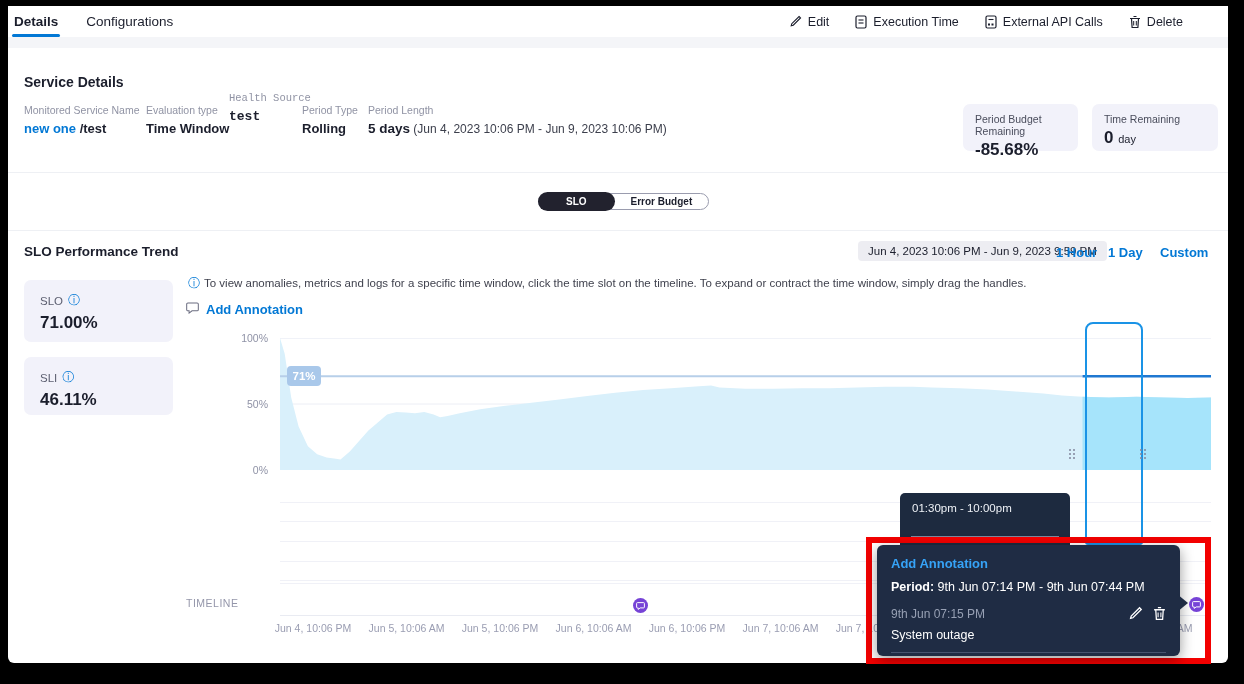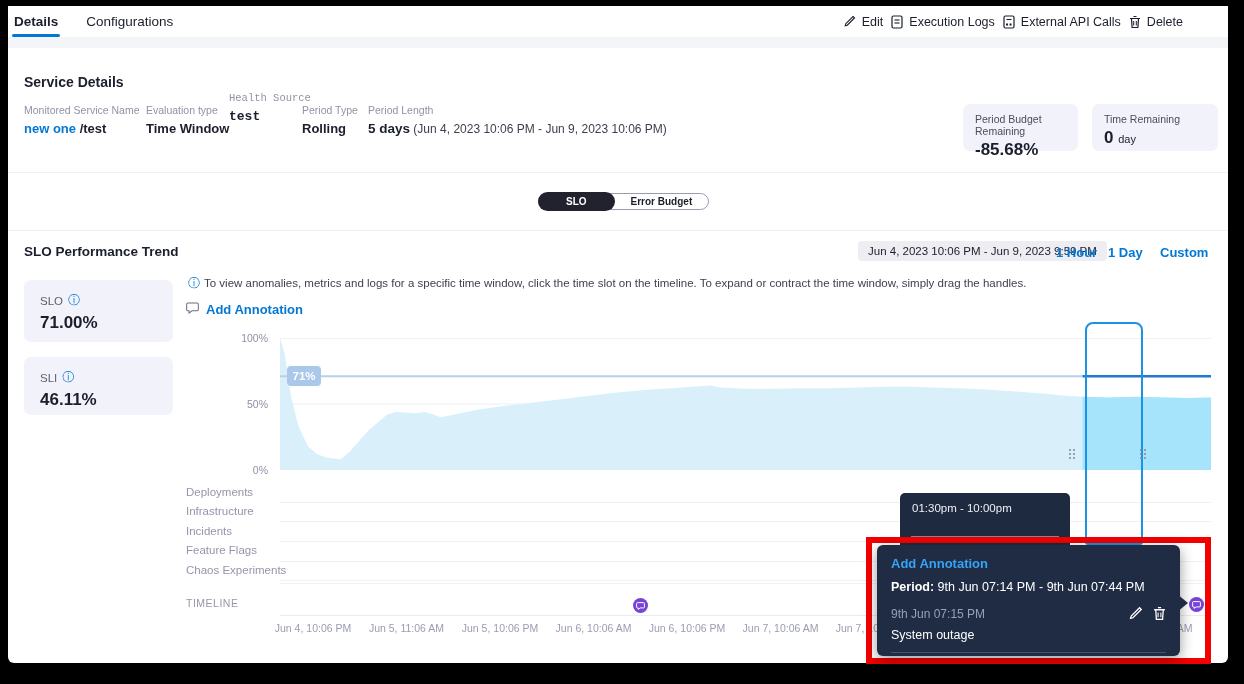--- a/index.html
+++ b/index.html
@@ -8,21 +8,21 @@
          font-family:"Liberation Sans",sans-serif;color:#1b1e2c;}
   .abs{position:absolute;}
   .app{left:8px;top:6px;width:1220px;height:657px;background:#fff;border-radius:0 0 6px 6px;
        box-shadow:0 2px 8px rgba(0,0,0,.55);}
   
   .topbar{left:8px;top:6px;width:1175px;height:31px;background:#fff;display:flex;align-items:center;}
   .tabs{display:flex;align-items:center;padding-left:6px;gap:28px;height:100%;}
   .tab{font-size:13.5px;color:#1b1e2c;position:relative;height:100%;display:flex;align-items:center;cursor:pointer;}
   .tab.active{font-weight:bold;}
   .tab.active:after{content:"";position:absolute;left:-2px;right:-2px;bottom:0;height:3px;background:#0278d5;border-radius:2px;}
-  .actions{margin-left:auto;display:flex;align-items:center;gap:8px;}
+  .actions{margin-left:auto;display:flex;align-items:center;gap:26px;}
   .action{display:flex;align-items:center;gap:6px;font-size:12.5px;color:#1b1e2c;cursor:pointer;}
   .action svg{display:block;}
   .greyband{left:8px;top:37px;width:1220px;height:11px;background:#f4f5f8;}
   
   .sec-title{font-size:14px;font-weight:bold;color:#1b1e2c;}
   .fld-label{font-size:10.5px;color:#9093a4;margin-bottom:5px;white-space:nowrap;}
   .fld-value{font-size:13px;font-weight:bold;color:#1b1e2c;white-space:nowrap;}
   .fld-value .link{color:#0278d5;}
   .fld-suffix{font-size:12px;font-weight:normal;color:#3c3f4c;}
   .statcard{background:#f2f2fa;border-radius:7px;padding:9px 12px;}
@@ -96,21 +96,21 @@
         <span>Edit</span>
       </div>
       <div class="action">
         <span>
             <svg width="12" height="14" viewBox="0 0 12 14">
               <rect x="1" y="1" width="10" height="12" rx="1.5" fill="none" stroke="#1b1e2c" stroke-width="1.2"></rect>
               <line x1="3.5" y1="5" x2="8.5" y2="5" stroke="#1b1e2c" stroke-width="1.1"></line>
               <line x1="3.5" y1="8" x2="8.5" y2="8" stroke="#1b1e2c" stroke-width="1.1"></line>
             </svg>
           </span>
-        <span>Execution Logs</span>
+        <span>Execution Time</span>
       </div>
       <div class="action">
         <span>
             <svg width="12" height="14" viewBox="0 0 12 14">
               <rect x="1" y="1" width="10" height="12" rx="1.5" fill="none" stroke="#1b1e2c" stroke-width="1.2"></rect>
               <line x1="3.5" y1="4.5" x2="8.5" y2="4.5" stroke="#1b1e2c" stroke-width="1.1"></line>
               <rect x="3" y="8.5" width="2" height="2" fill="#1b1e2c"></rect>
               <rect x="6.5" y="8.5" width="2" height="2" fill="#1b1e2c"></rect>
             </svg>
           </span>
@@ -232,46 +232,39 @@
     </div>
   <div class="abs handle" style="left:1140px;top:449px;">
       <i></i>
       <i></i>
       <i></i>
       <i></i>
       <i></i>
       <i></i>
     </div>
 
-  <div class="abs" style="left:186px;top:482px;">
-    <div class="lane">Deployments</div>
-    <div class="lane">Infrastructure</div>
-    <div class="lane">Incidents</div>
-    <div class="lane">Feature Flags</div>
-    <div class="lane">Chaos Experiments</div>
-  </div>
   <div class="abs laneline" style="top:502px;"></div>
   <div class="abs laneline" style="top:521px;"></div>
   <div class="abs laneline" style="top:541px;"></div>
   <div class="abs laneline" style="top:561px;"></div>
   <div class="abs laneline" style="top:580px;"></div>
 
   <div class="abs timeline-lbl" style="left:186px;top:597px;">TIMELINE</div>
   <div class="abs laneline" style="top:583px;"></div>
   <div class="abs laneline" style="top:615px;background:#e9ebf2;"></div>
 
   <div class="abs marker" style="left:633px;top:598px;">
     <svg width="9" height="8" viewBox="0 0 14 13">
         <path d="M2 1h10a1.3 1.3 0 011.3 1.3v6A1.3 1.3 0 0112 9.6H6.5L3.3 12V9.6H2A1.3 1.3 0 01.7 8.3v-6A1.3 1.3 0 012 1z" fill="none" stroke="#fff" stroke-width="1.6"></path>
       </svg>
   </div>
 
   <div id="xticks">
       <span class="xtick" style="left: 268px;">Jun 4, 10:06 PM</span>
-      <span class="xtick" style="left: 361.5px;">Jun 5, 11:06 AM</span>
+      <span class="xtick" style="left: 361.5px;">Jun 5, 10:06 AM</span>
       <span class="xtick" style="left: 455px;">Jun 5, 10:06 PM</span>
       <span class="xtick" style="left: 548.5px;">Jun 6, 10:06 AM</span>
       <span class="xtick" style="left: 642px;">Jun 6, 10:06 PM</span>
       <span class="xtick" style="left: 735.5px;">Jun 7, 10:06 AM</span>
       <span class="xtick" style="left: 829px;">Jun 7, 10:06 PM</span>
       <span class="xtick" style="left: 922.5px;">Jun 8, 10:06 AM</span>
       <span class="xtick" style="left: 1016px;">Jun 8, 10:06 PM</span>
       <span class="xtick" style="left: 1109.5px;">Jun 9, 10:06 AM</span>
     </div>
 

